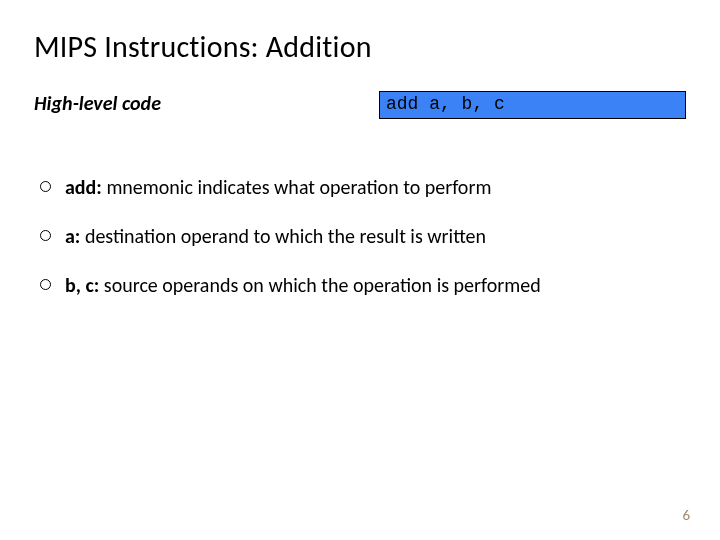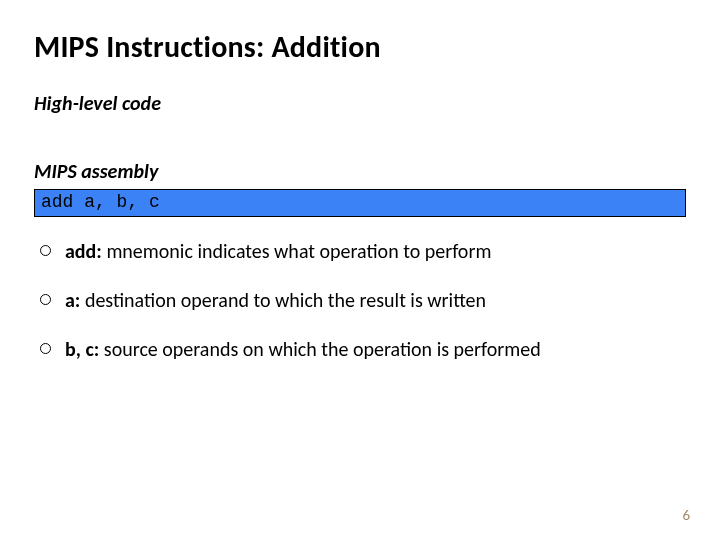--- a/index.html
+++ b/index.html
@@ -7,29 +7,28 @@
     width: 720px;
     height: 540px;
     background: #fff;
     font-family: Calibri, "Segoe UI", Arial, sans-serif;
     color: #000;
     position: relative;
     padding: 28px 34px 0 34px;
   }
   h1 {
     font-size: 30px;
-    font-weight: 700;
+    font-weight: 400;
     margin-bottom: 26px;
     letter-spacing: 0.2px;
   }
   .cols {
     display: flex;
     gap: 38px;
-    margin-bottom: 22px;
-    flex-direction: column;
+    margin-bottom: 54px;
   }
   .col { flex: 1; }
   .col-label {
     font-size: 20px;
     font-style: italic;
     font-weight: 700;
     margin-bottom: 6px;
   }
   .codebox {
     border: 1px solid #000;
@@ -75,21 +74,20 @@
 </head>
 <body>
 
 <h1>MIPS Instructions: Addition</h1>
 
 <div class="cols">
   <div class="col">
     <div class="col-label">High-level code</div>
   </div>
   <div class="col">
-    <div class="col-label">MIPS assembly</div>
     <div class="codebox cb-green">add a, b, c</div>
   </div>
 </div>
 
 <ul class="bullets">
   <li>
     <span class="bullet-marker"></span>
     <span class="bt">
       <span class="lead">add:</span><span> mnemonic indicates what operation to perform</span>
     </span>

